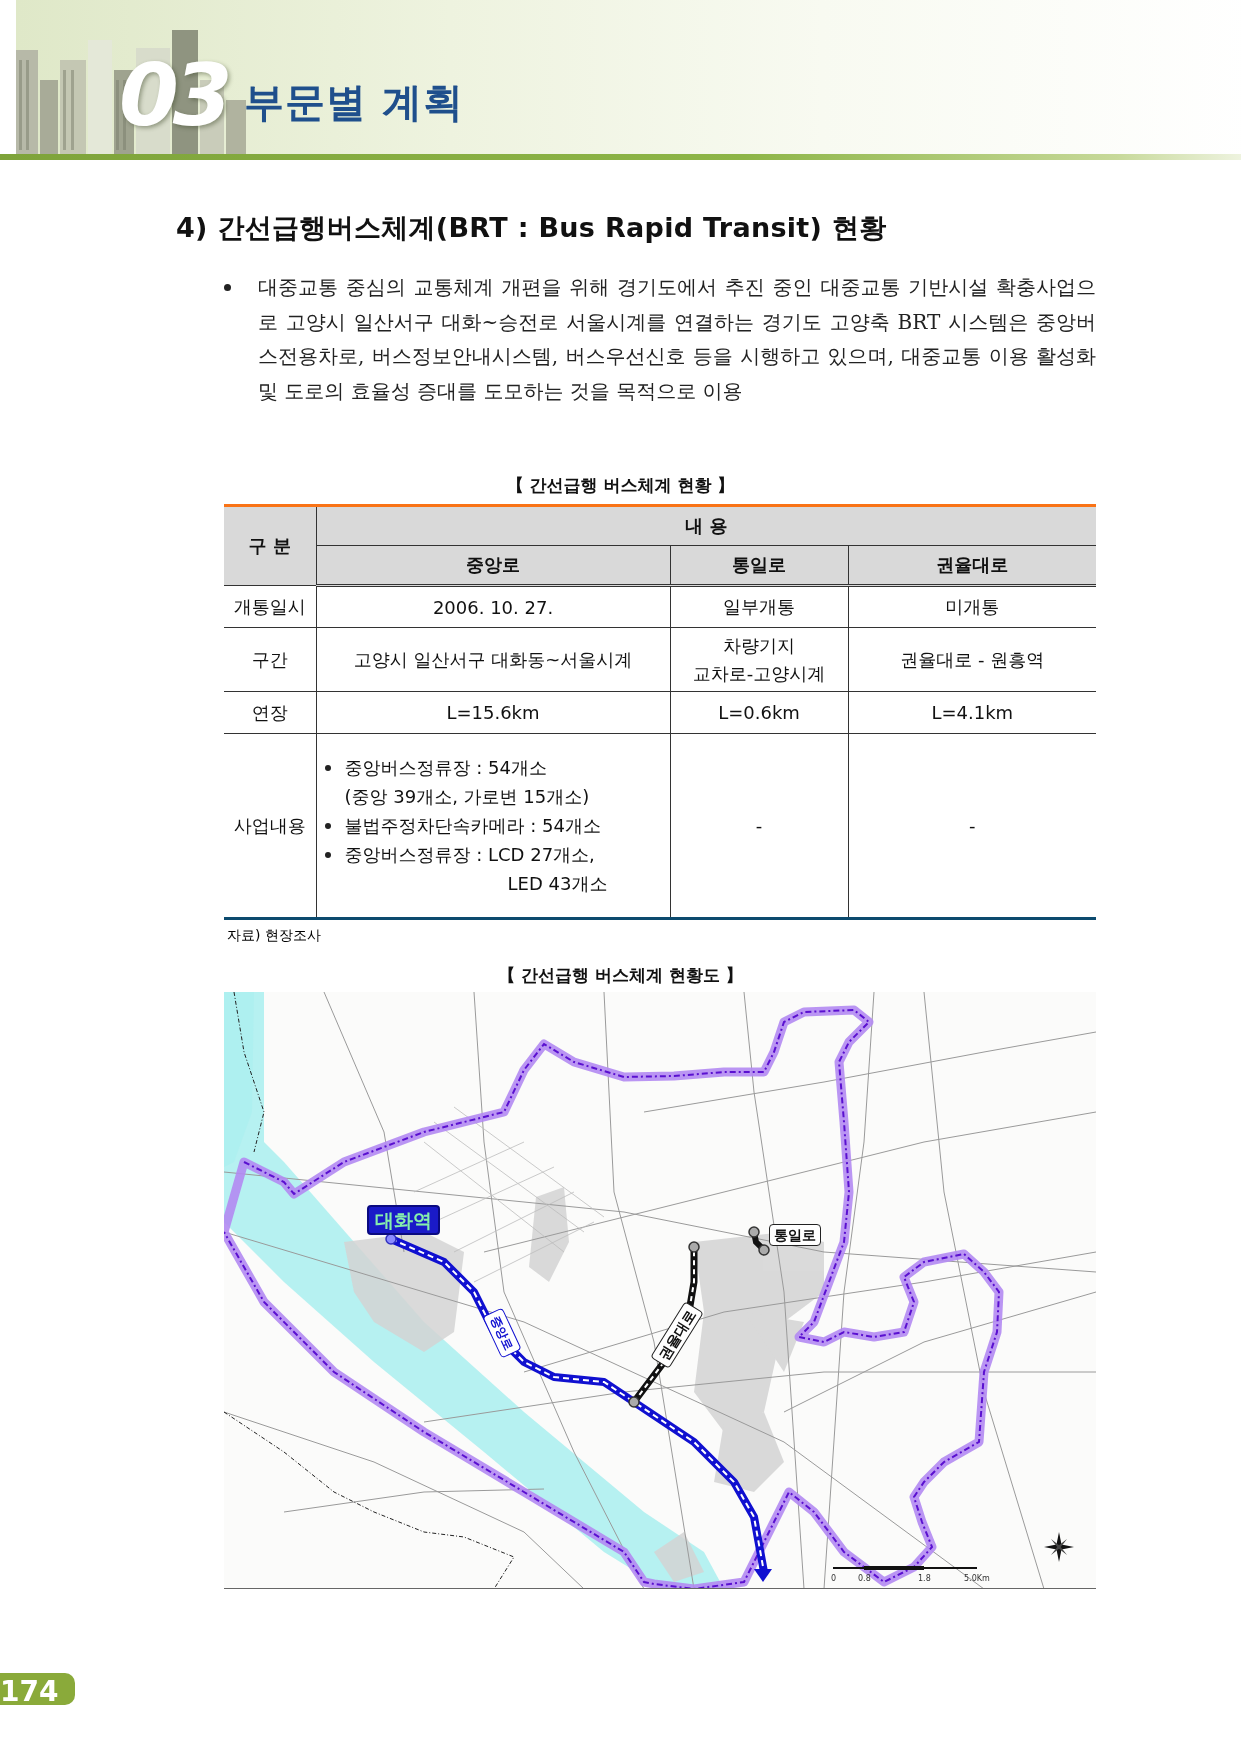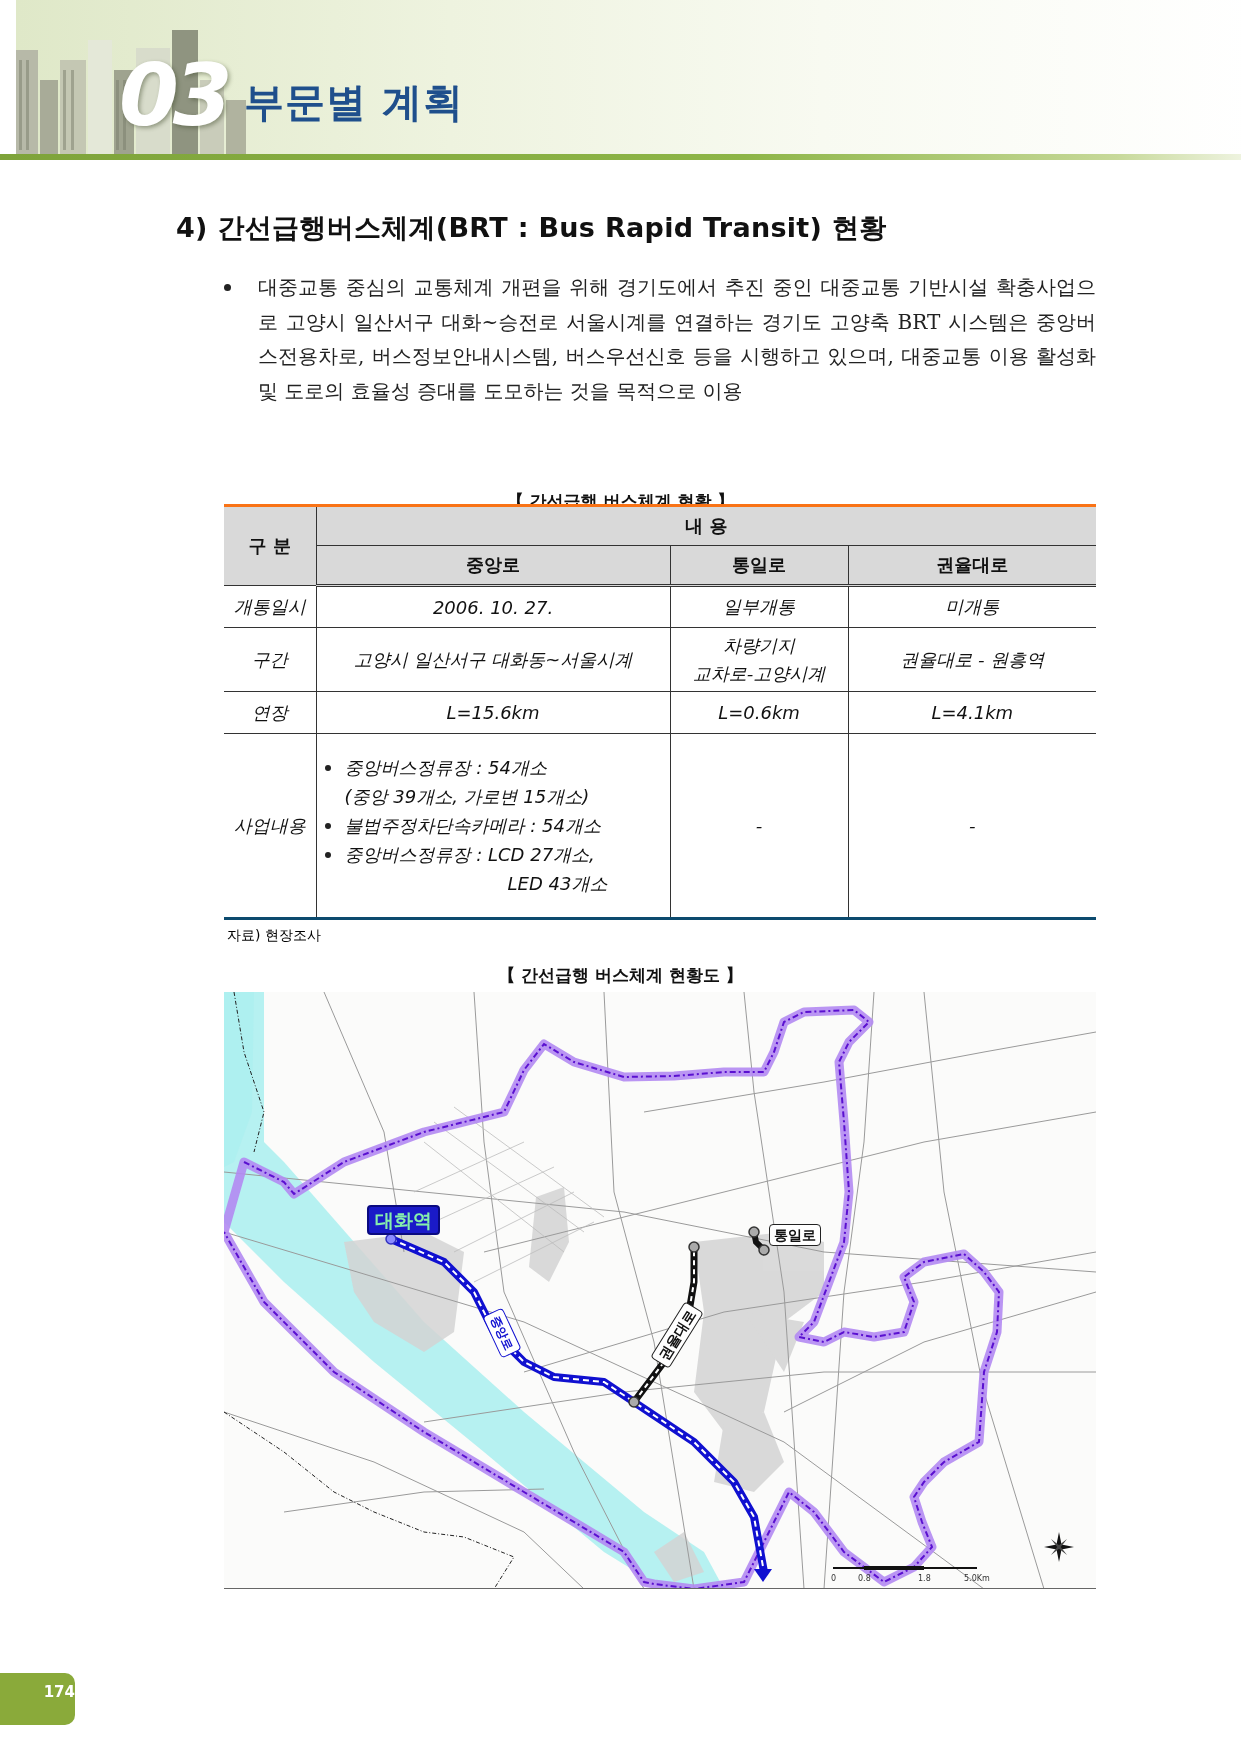--- a/index.html
+++ b/index.html
@@ -31,21 +31,21 @@
   .caption { position: absolute; left: 0; width: 1241px; text-align: center; font-weight: bold; font-size: 17px; color: #111; }
 
   
   .tbl { position: absolute; left: 224px; top: 504px; width: 872px; border-collapse: collapse; font-size: 18px; }
   .tbl td, .tbl th { border: 1px solid #333; text-align: center; vertical-align: middle; font-weight: normal; }
   .tbl tr td:first-child, .tbl tr th:first-child { border-left: none; }
   .tbl tr td:last-child, .tbl tr th:last-child { border-right: none; }
   .tbl thead th { background: #d9d9d9; font-weight: bold; }
   .tbl thead tr:first-child th { border-top: 3px solid #f97316; height: 40px; }
   .tbl thead tr:nth-child(2) th { height: 40px; border-bottom: 3px double #333; }
-  .tbl tbody td { height: 42px; font-style: italic; }
+  .tbl tbody td { height: 42px; }
   .tbl tbody tr.row-section td { height: 64px; line-height: 28px; }
   .tbl tbody tr.row-business td { height: 185px; border-bottom: 3px solid #0c4a6e; }
   .biz-list { list-style: none; text-align: left; padding-left: 6px; font-size: 18px; line-height: 29px; }
   .biz-list li { position: relative; padding-left: 22px; }
   .biz-list li .dot { position: absolute; left: 2px; top: 12px; width: 6px; height: 6px; border-radius: 50%; background: #222; }
   .biz-list .cont { padding-left: 22px; }
   .biz-list .cont-right { padding-left: 185px; }
 
   .source { position: absolute; left: 227px; top: 927px; font-size: 14px; color: #000000; }
 
@@ -53,22 +53,22 @@
   .map { position: absolute; left: 224px; top: 992px; width: 872px; height: 597px; background: #fbfbfa; overflow: hidden;
     border-bottom: 1px solid #666; }
   .map svg { position: absolute; left: 0; top: 0; }
   .station-label { position: absolute; background: #1a1ac8; color: #86efac; font-weight: bold; font-size: 19px;
     padding: 2px 6px; border-radius: 4px; border: 2px solid #0a0a80; line-height: 22px; }
   .route-tag { position: absolute; background: #fff; border: 1px solid #222; border-radius: 4px; font-weight: bold; font-size: 14px;
     padding: 1px 4px; line-height: 18px; color: #111; }
   .scale-labels { position: absolute; top: 913px; font-size: 8px; color: #333; }
 
   
-  .page-num { position: absolute; left: 0; top: 1673px; width: 75px; height: 52px; background: #8aaa3a;
-    border-radius: 0 10px 10px 0; color: #fff; font-weight: bold; font-size: 15px; line-height: 38px; text-align: right; }
+  .page-num { position: absolute; left: 0; top: 1673px; width: 75px; height: 32px; background: #8aaa3a;
+    border-radius: 0 10px 10px 0; color: #fff; font-weight: bold; font-size: 28px; line-height: 38px; text-align: left; }
 </style>
 </head>
 <body>
 
 <div class="banner">
   <svg class="city" viewBox="0 0 230 145">
     <rect x="0" y="40" width="22" height="105" fill="#b7b9a8"></rect>
     <rect x="24" y="70" width="18" height="75" fill="#a8ab98"></rect>
     <rect x="44" y="50" width="26" height="95" fill="#c4c7b3"></rect>
     <rect x="72" y="30" width="24" height="115" fill="#e4e8d8"></rect>
@@ -91,21 +91,21 @@
 </div>
 <div class="banner-rule"></div>
 
 <div class="section-title">4) 간선급행버스체계(BRT : Bus Rapid Transit) 현황</div>
 
 <div class="para">
   <span class="bullet-dot"></span>
   <p class="para-text">대중교통 중심의 교통체계 개편을 위해 경기도에서 추진 중인 대중교통 기반시설 확충사업으로 고양시 일산서구 대화~승전로 서울시계를 연결하는 경기도 고양축 BRT 시스템은 중앙버스전용차로, 버스정보안내시스템, 버스우선신호 등을 시행하고 있으며, 대중교통 이용 활성화 및 도로의 효율성 증대를 도모하는 것을 목적으로 이용</p>
 </div>
 
-<div class="caption" style="top:474px;margin-top:16px;">【 간선급행 버스체계 현황 】</div>
+<div class="caption" style="top:474px;">【 간선급행 버스체계 현황 】</div>
 
 <table class="tbl">
   <colgroup>
     <col style="width:92px">
       <col style="width:354px">
       <col style="width:178px">
       <col style="width:248px">
   </colgroup>
   <thead>
     <tr>

